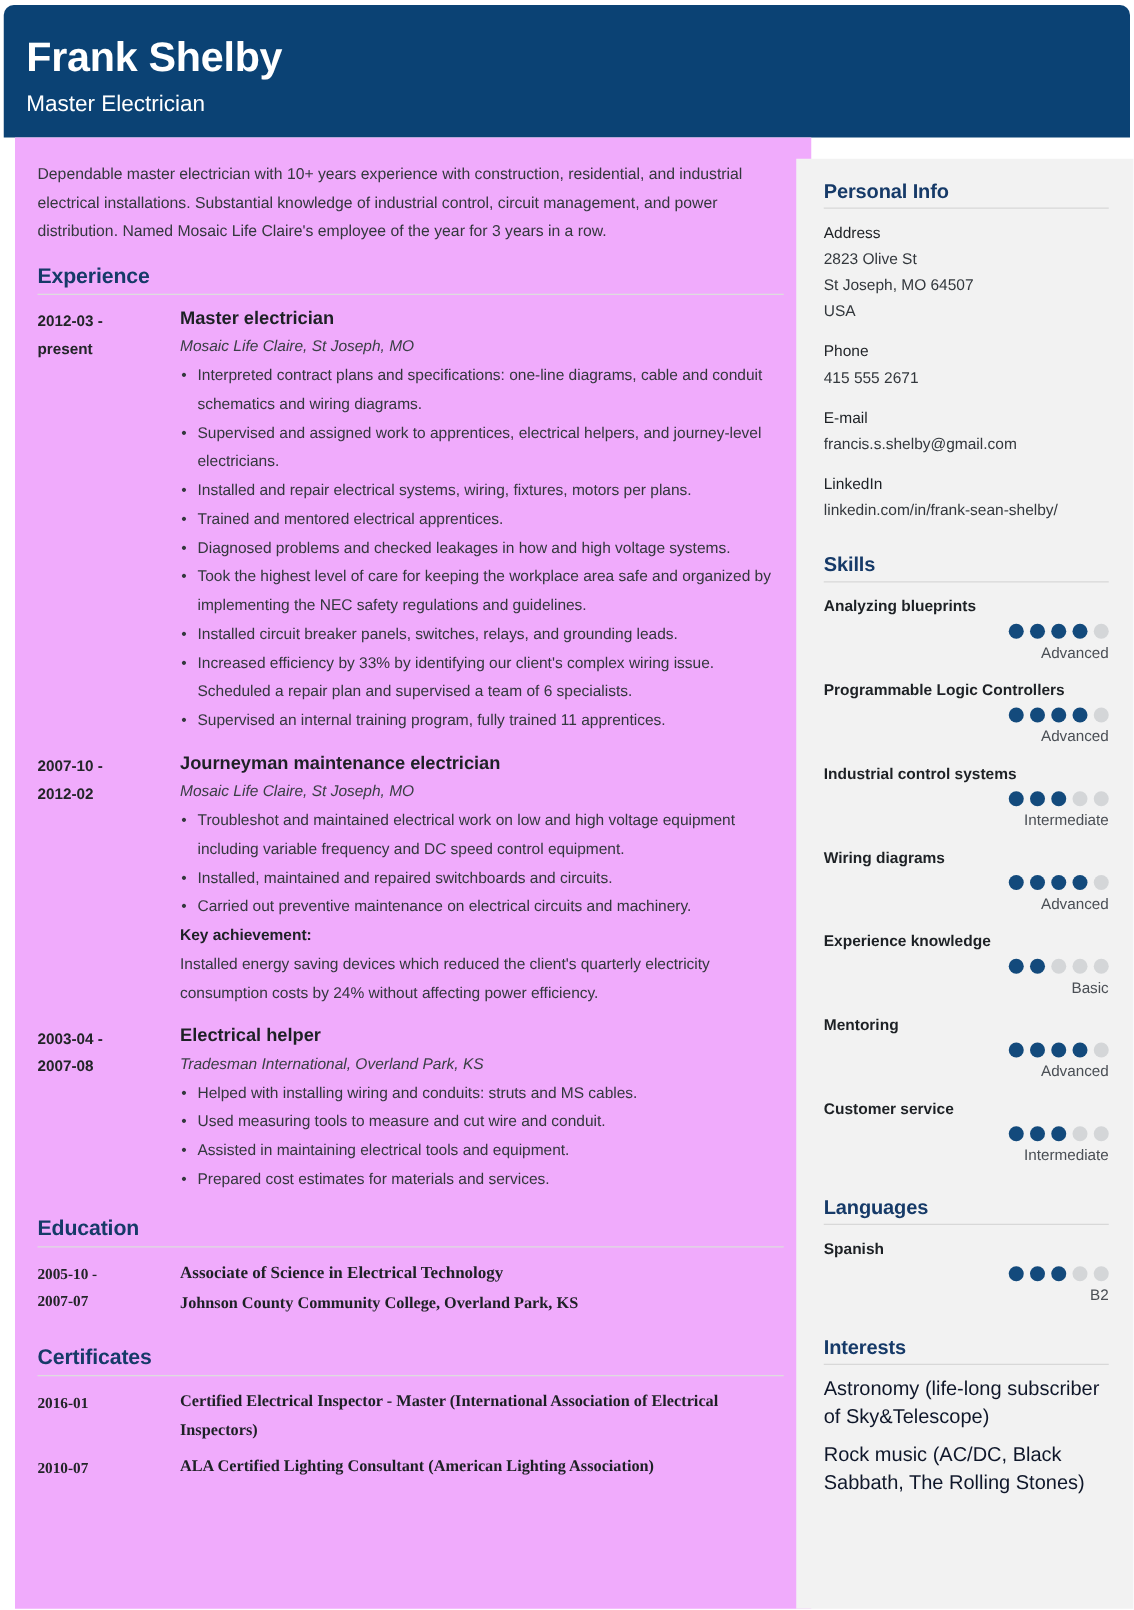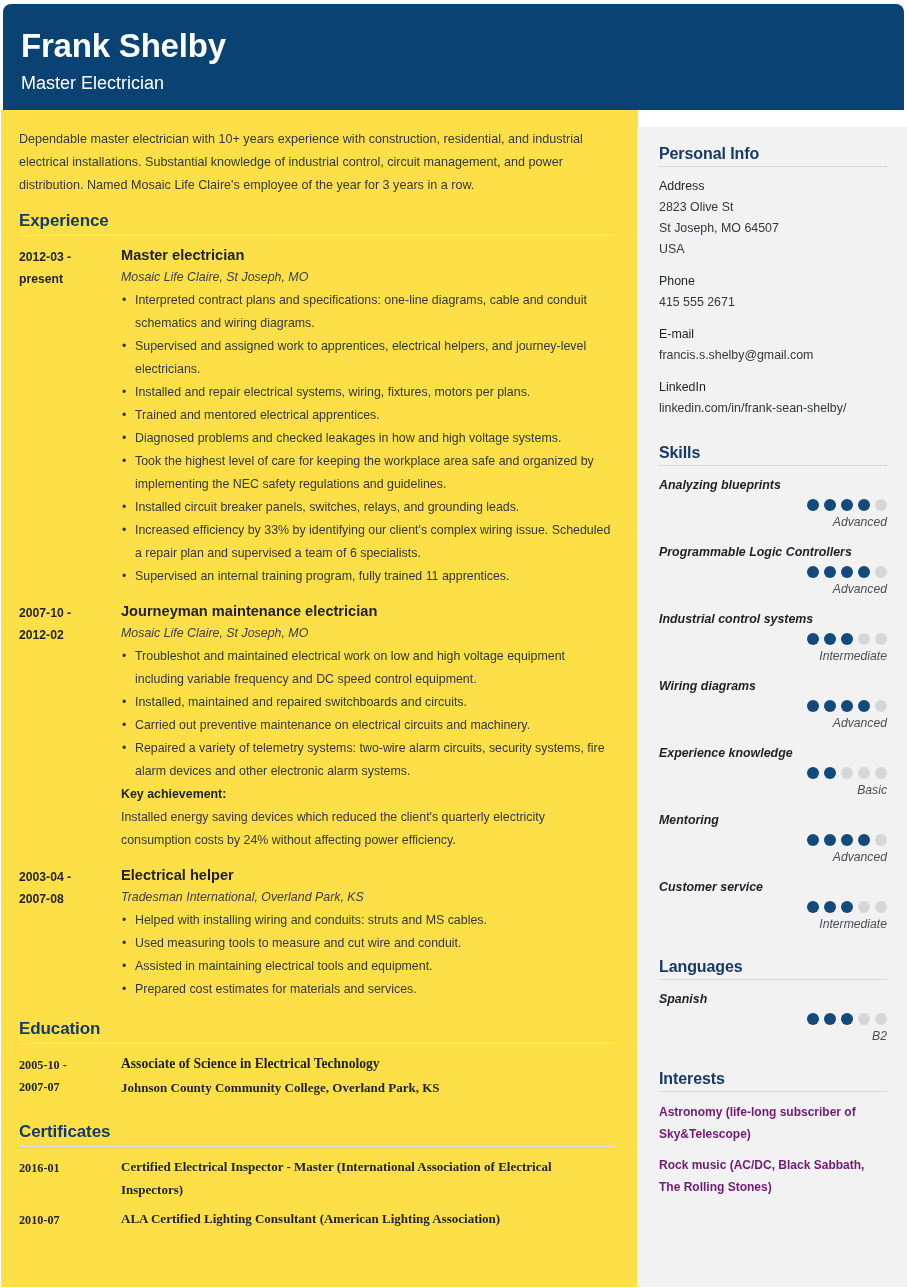--- a/index.html
+++ b/index.html
@@ -42,25 +42,25 @@
     font-size: 18px;
     color: #ffffff;
     font-weight: normal;
     line-height: 26px;
     margin-top: 4px;
   }
 
   
   .main {
     position: absolute;
-    left: 1px;
+    left: 12px;
     top: 110px;
     width: 637px;
     height: 1178px;
-    background: #fde047;
+    background: #f0abfc;
     padding: 18px 22px 0 18px;
   }
   .sidebar {
     position: absolute;
     left: 637px;
     top: 127px;
     width: 270px;
     height: 1178px;
     background: #f2f2f2;
     padding: 18px 20px 0 22px;
@@ -99,20 +99,21 @@
   .side-rule {
     height: 1px;
     background: #d8d8d8;
     margin-bottom: 9px;
   }
 
   
   .entry {
     display: flex;
     margin-bottom: 2px;
+    gap: 12px;
   }
   .entry-date {
     width: 102px;
     flex: 0 0 102px;
     font-size: 12.2px;
     font-weight: bold;
     color: #222528;
     line-height: 22px;
     padding-top: 2px;
   }
@@ -189,21 +190,21 @@
     color: #1d2125;
     line-height: 21px;
   }
   .info-value {
     font-size: 12.4px;
     color: #33383d;
     line-height: 21px;
     word-break: break-word;
   }
 
-  .skill { margin-bottom: 10px; font-style: italic; }
+  .skill { margin-bottom: 10px; }
   .skill-name {
     font-size: 12.4px;
     font-weight: bold;
     color: #1d2125;
     line-height: 20px;
     margin-bottom: 4px;
   }
   .dots {
     display: flex;
     justify-content: flex-end;
@@ -218,23 +219,23 @@
   }
   .dot.on { background: #134a7c; }
   .skill-level {
     text-align: right;
     font-size: 12.2px;
     color: #4a4f55;
     line-height: 19px;
   }
 
   .interest {
-    font-size: 12px;
-    font-weight: bold;
-    color: #701a75;
+    font-size: 16px;
+    font-weight: normal;
+    color: #0f172a;
     line-height: 22px;
     margin-bottom: 9px;
   }
 
   .sec-spacer { height: 10px; }
   .block-gap { height: 14px; }
 </style>
 </head>
 <body>
 
@@ -275,21 +276,20 @@
         <div class="sec-spacer"></div>
         <div class="entry">
           <div class="entry-date">2007-10 -<br>2012-02</div>
           <div class="entry-body">
             <div class="entry-title">Journeyman maintenance electrician</div>
             <div class="entry-sub">Mosaic Life Claire, St Joseph, MO</div>
             <ul class="bullets">
               <li>Troubleshot and maintained electrical work on low and high voltage equipment including variable frequency and DC speed control equipment.</li>
               <li>Installed, maintained and repaired switchboards and circuits.</li>
               <li>Carried out preventive maintenance on electrical circuits and machinery.</li>
-              <li>Repaired a variety of telemetry systems: two-wire alarm circuits, security systems, fire alarm devices and other electronic alarm systems.</li>
             </ul>
             <div class="ach-label">Key achievement:</div>
             <div class="ach-text">Installed energy saving devices which reduced the client's quarterly electricity consumption costs by 24% without affecting power efficiency.</div>
           </div>
         </div>
         <div class="sec-spacer"></div>
         <div class="entry">
           <div class="entry-date">2003-04 -<br>2007-08</div>
           <div class="entry-body">
             <div class="entry-title">Electrical helper</div>

